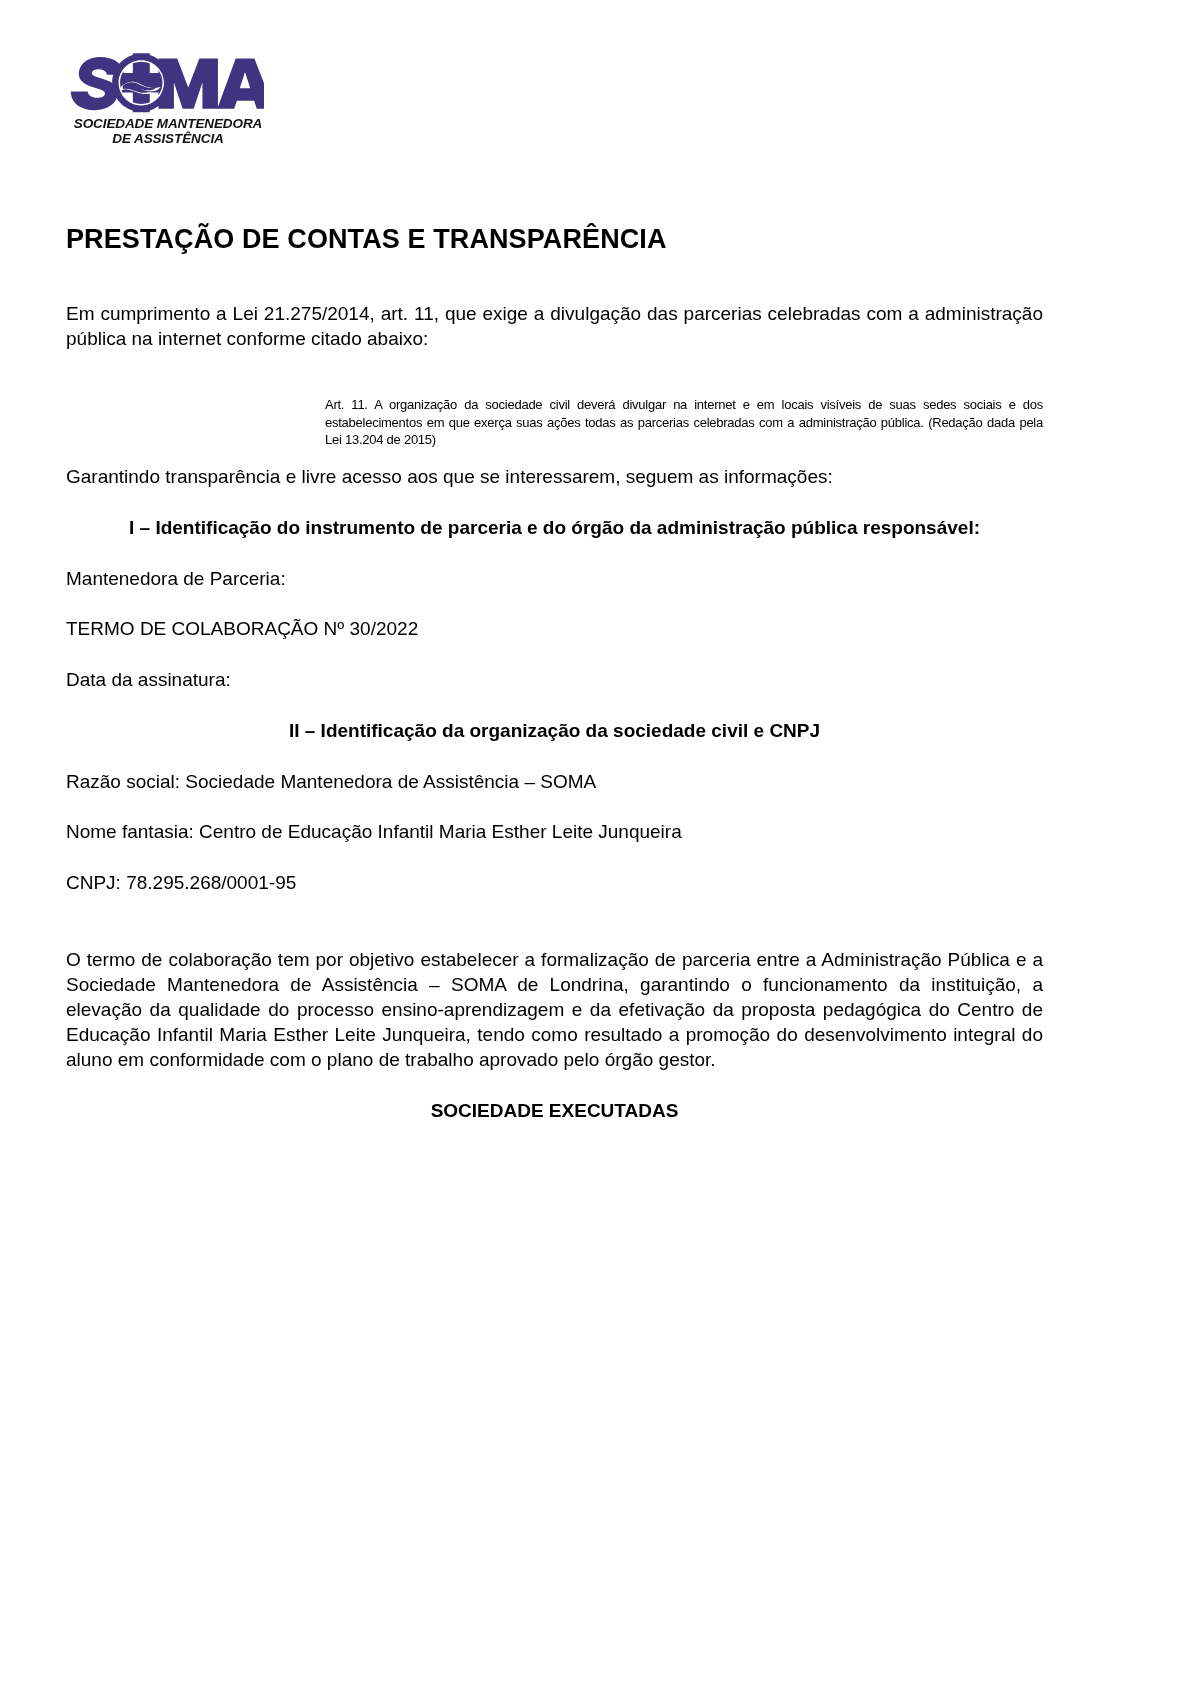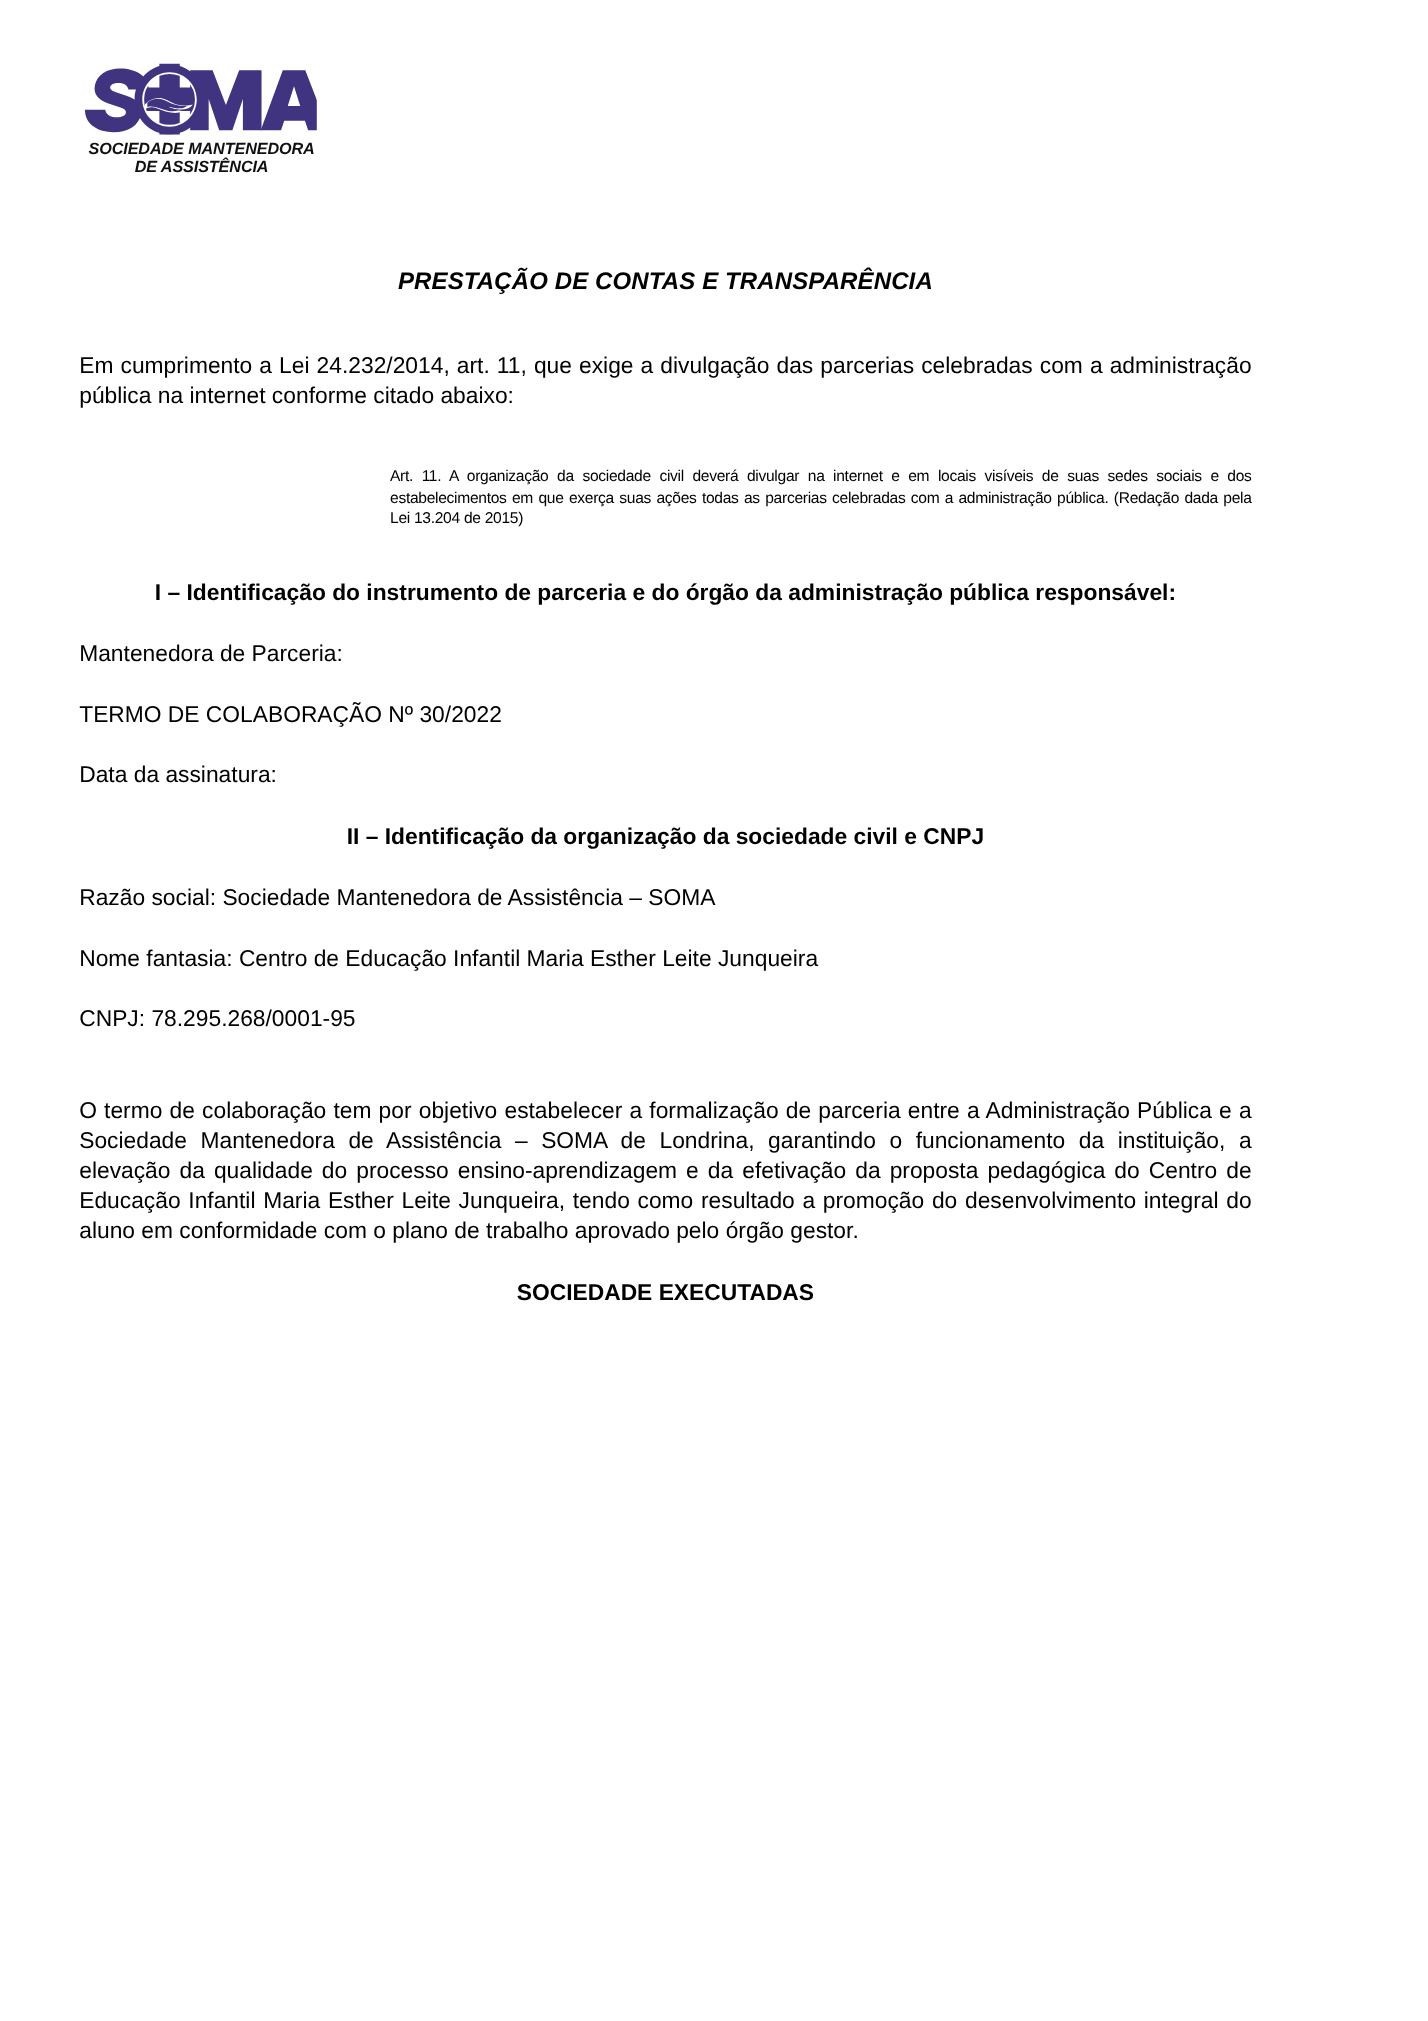--- a/index.html
+++ b/index.html
@@ -53,27 +53,26 @@
 
   
   .doc {
     position: absolute;
     left: 66px;
     top: 224px;
     width: 977px;
   }
 
   .doc-title {
-    text-align: center;
+    text-align: left;
     font-weight: bold;
-    font-size: 20px;
+    font-size: 27px;
     letter-spacing: 0.1px;
     margin: 0 0 0 0;
     padding-bottom: 2px;
-    font-style: italic;
   }
 
   p.para {
     font-size: 19px;
     line-height: 1.30;
     text-align: justify;
     text-justify: inter-word;
     margin: 0;
   }
 
@@ -155,28 +154,29 @@
       <div>DE ASSISTÊNCIA</div>
     </div>
   </div>
 
   <div class="doc">
 
     <div class="doc-title">PRESTAÇÃO DE CONTAS E TRANSPARÊNCIA</div>
 
     <div class="gap-lg"></div>
 
-    <p class="para">Em cumprimento a Lei 24.232/2014, art. 11, que exige a divulgação das parcerias celebradas com a administração pública na internet conforme citado abaixo:</p>
+    <p class="para">Em cumprimento a Lei 21.275/2014, art. 11, que exige a divulgação das parcerias celebradas com a administração pública na internet conforme citado abaixo:</p>
 
     <div class="gap-lg"></div>
 
     <p class="quote">Art. 11. A organização da sociedade civil deverá divulgar na internet e em locais visíveis de suas sedes sociais e dos estabelecimentos em que exerça suas ações todas as parcerias celebradas com a administração pública. (Redação dada pela Lei 13.204 de 2015)</p>
 
     <div class="gap-sm"></div>
 
+    <p class="line">Garantindo transparência e livre acesso aos que se interessarem, seguem as informações:</p>
 
     <div class="gap-md"></div>
 
     <p class="heading">I – Identificação do instrumento de parceria e do órgão da administração pública responsável:</p>
 
     <div class="gap-md"></div>
 
     <p class="line">Mantenedora de Parceria:</p>
 
     <div class="gap-md"></div>

